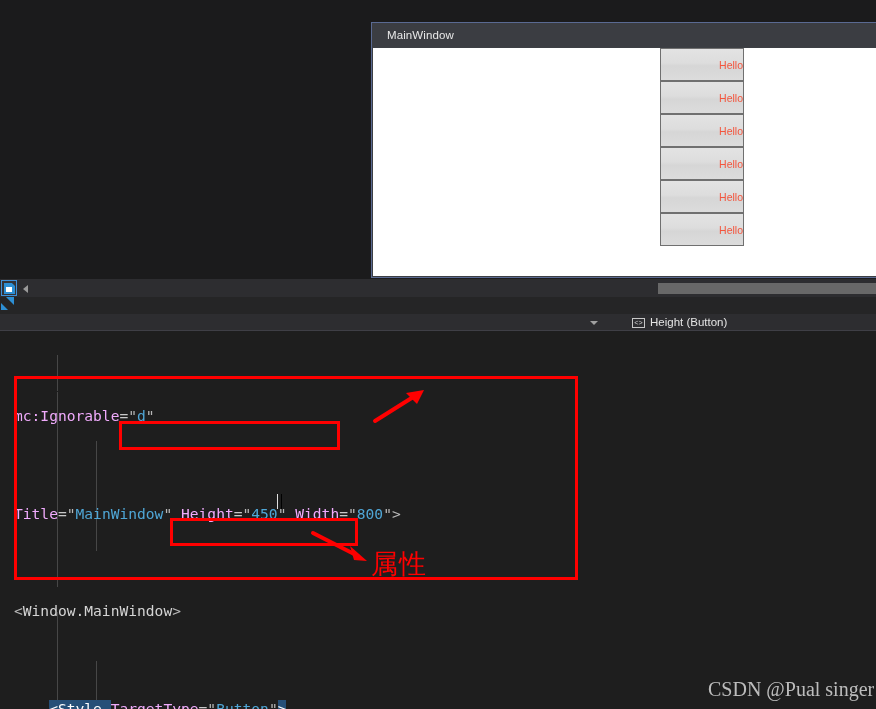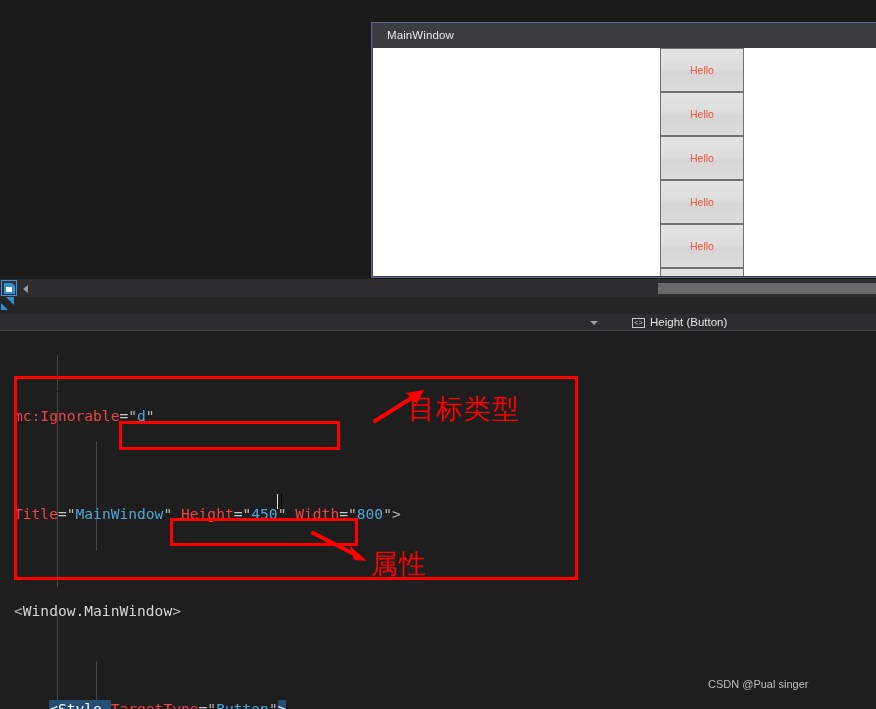--- a/index.html
+++ b/index.html
@@ -58,29 +58,29 @@
     overflow: hidden;
   }
   .mw-stackpanel {
     position: absolute;
     left: 287px; top: 0px;
     width: 84px;
     display: flex;
     flex-direction: column;
   }
   .xbutton {
-    height: 44px;
+    height: 33px;
     box-sizing: border-box;
     background: linear-gradient(to bottom, #e3e3e3 0%, #dddddd 45%, #d6d6d6 55%, #dcdcdc 100%);
     border: 1px solid #707070;
     color: #f4553d;
     font-size: 10.5px;
     display: flex;
     align-items: center;
-    justify-content: center;
+    justify-content: flex-end;
     font-family: "Liberation Sans", sans-serif;
   }
   .xbutton + .xbutton { border-top: 1px solid #707070; }
 
   
   .split-strip {
     position: absolute;
     left: 0; top: 279px;
     width: 876px; height: 18px;
     background: #2d2d30;
@@ -216,21 +216,21 @@
   .cline {
     position: relative;
     height: 24.4px;
     padding-left: 14px;
     box-sizing: border-box;
   }
 
   
   .t-punct { color: #b9b9b9; }
   .t-tag   { color: #d4d4d4; }
-  .t-attr  { color: #ef4444; }
+  .t-attr  { color: #f0abfc; }
   .t-eq    { color: #c8c8c8; }
   .t-val   { color: #4fa6d6; }
   .t-quote { color: #b8b8b8; }
   .sel     { background: #264f78; color: #ffffff; }
 
   
   .guide {
     position: absolute;
     width: 1px;
     background: #6a6a6a;
@@ -274,22 +274,22 @@
   .zh-prop   { left: 371px; top: 550px; }
 
   .arrow { position: absolute; pointer-events: none; }
 
   
   .watermark {
     position: absolute;
     left: 708px; top: 678px;
     color: #d8d8d8;
     opacity: .85;
-    font-size: 11px;
-    font-family: Liberation Sans, sans-serif;
+    font-size: 20px;
+    font-family: Liberation Serif, serif;
     white-space: nowrap;
     pointer-events: none;
   }
 </style>
 </head>
 <body>
 
 <div id="root">
 
   <div class="designer-surface">
@@ -400,18 +400,17 @@
   <svg class="arrow" style="left:372px; top:388px; width:56px; height:36px;" viewBox="0 0 56 36">
     <line x1="3" y1="33" x2="46" y2="6" stroke="#ff0000" stroke-width="4" stroke-linecap="round"></line>
     <polygon points="52,2 34,5 45,16" fill="#ff0000"></polygon>
   </svg>
 
   <svg class="arrow" style="left:310px; top:530px; width:62px; height:34px;" viewBox="0 0 62 34">
     <line x1="3" y1="3" x2="48" y2="26" stroke="#ff0000" stroke-width="4" stroke-linecap="round"></line>
     <polygon points="57,31 40,16 44,30" fill="#ff0000"></polygon>
   </svg>
 
-  <div class="zh-label zh-target">目标类型</div>
   <div class="zh-label zh-prop">属性</div>
 
   <div class="watermark">CSDN @Pual singer</div>
 
 </div>
 
 </body></html>

